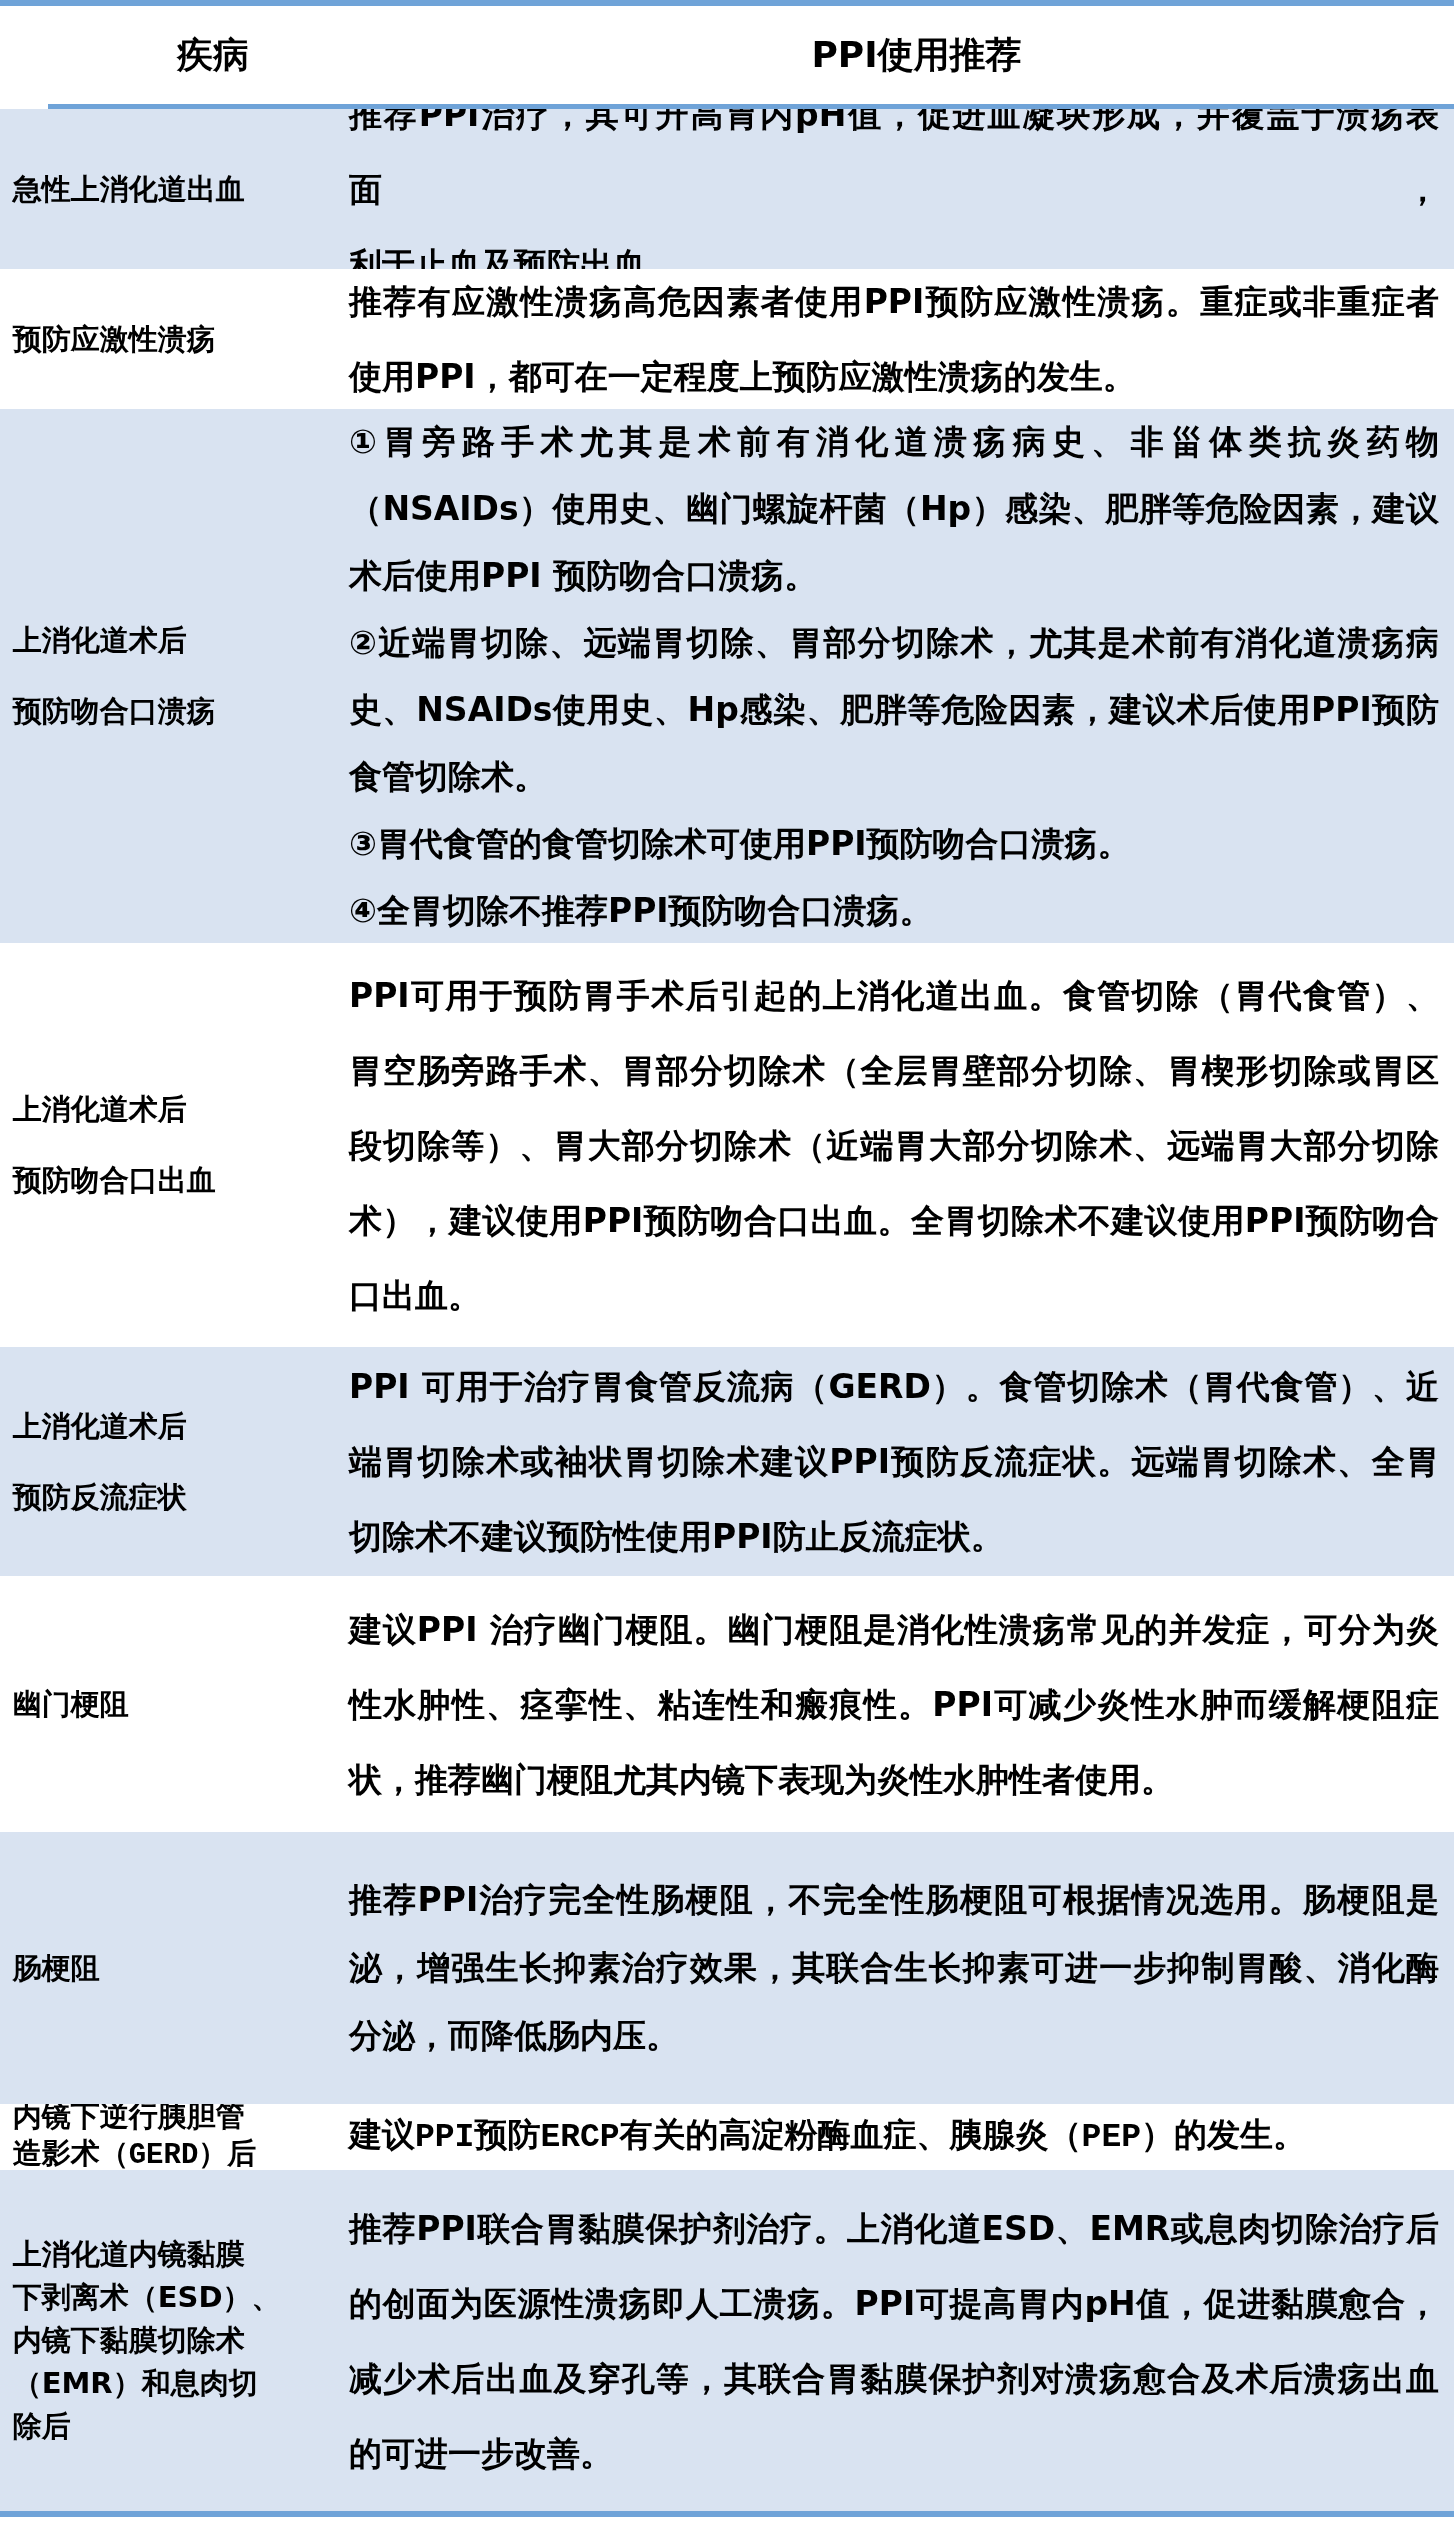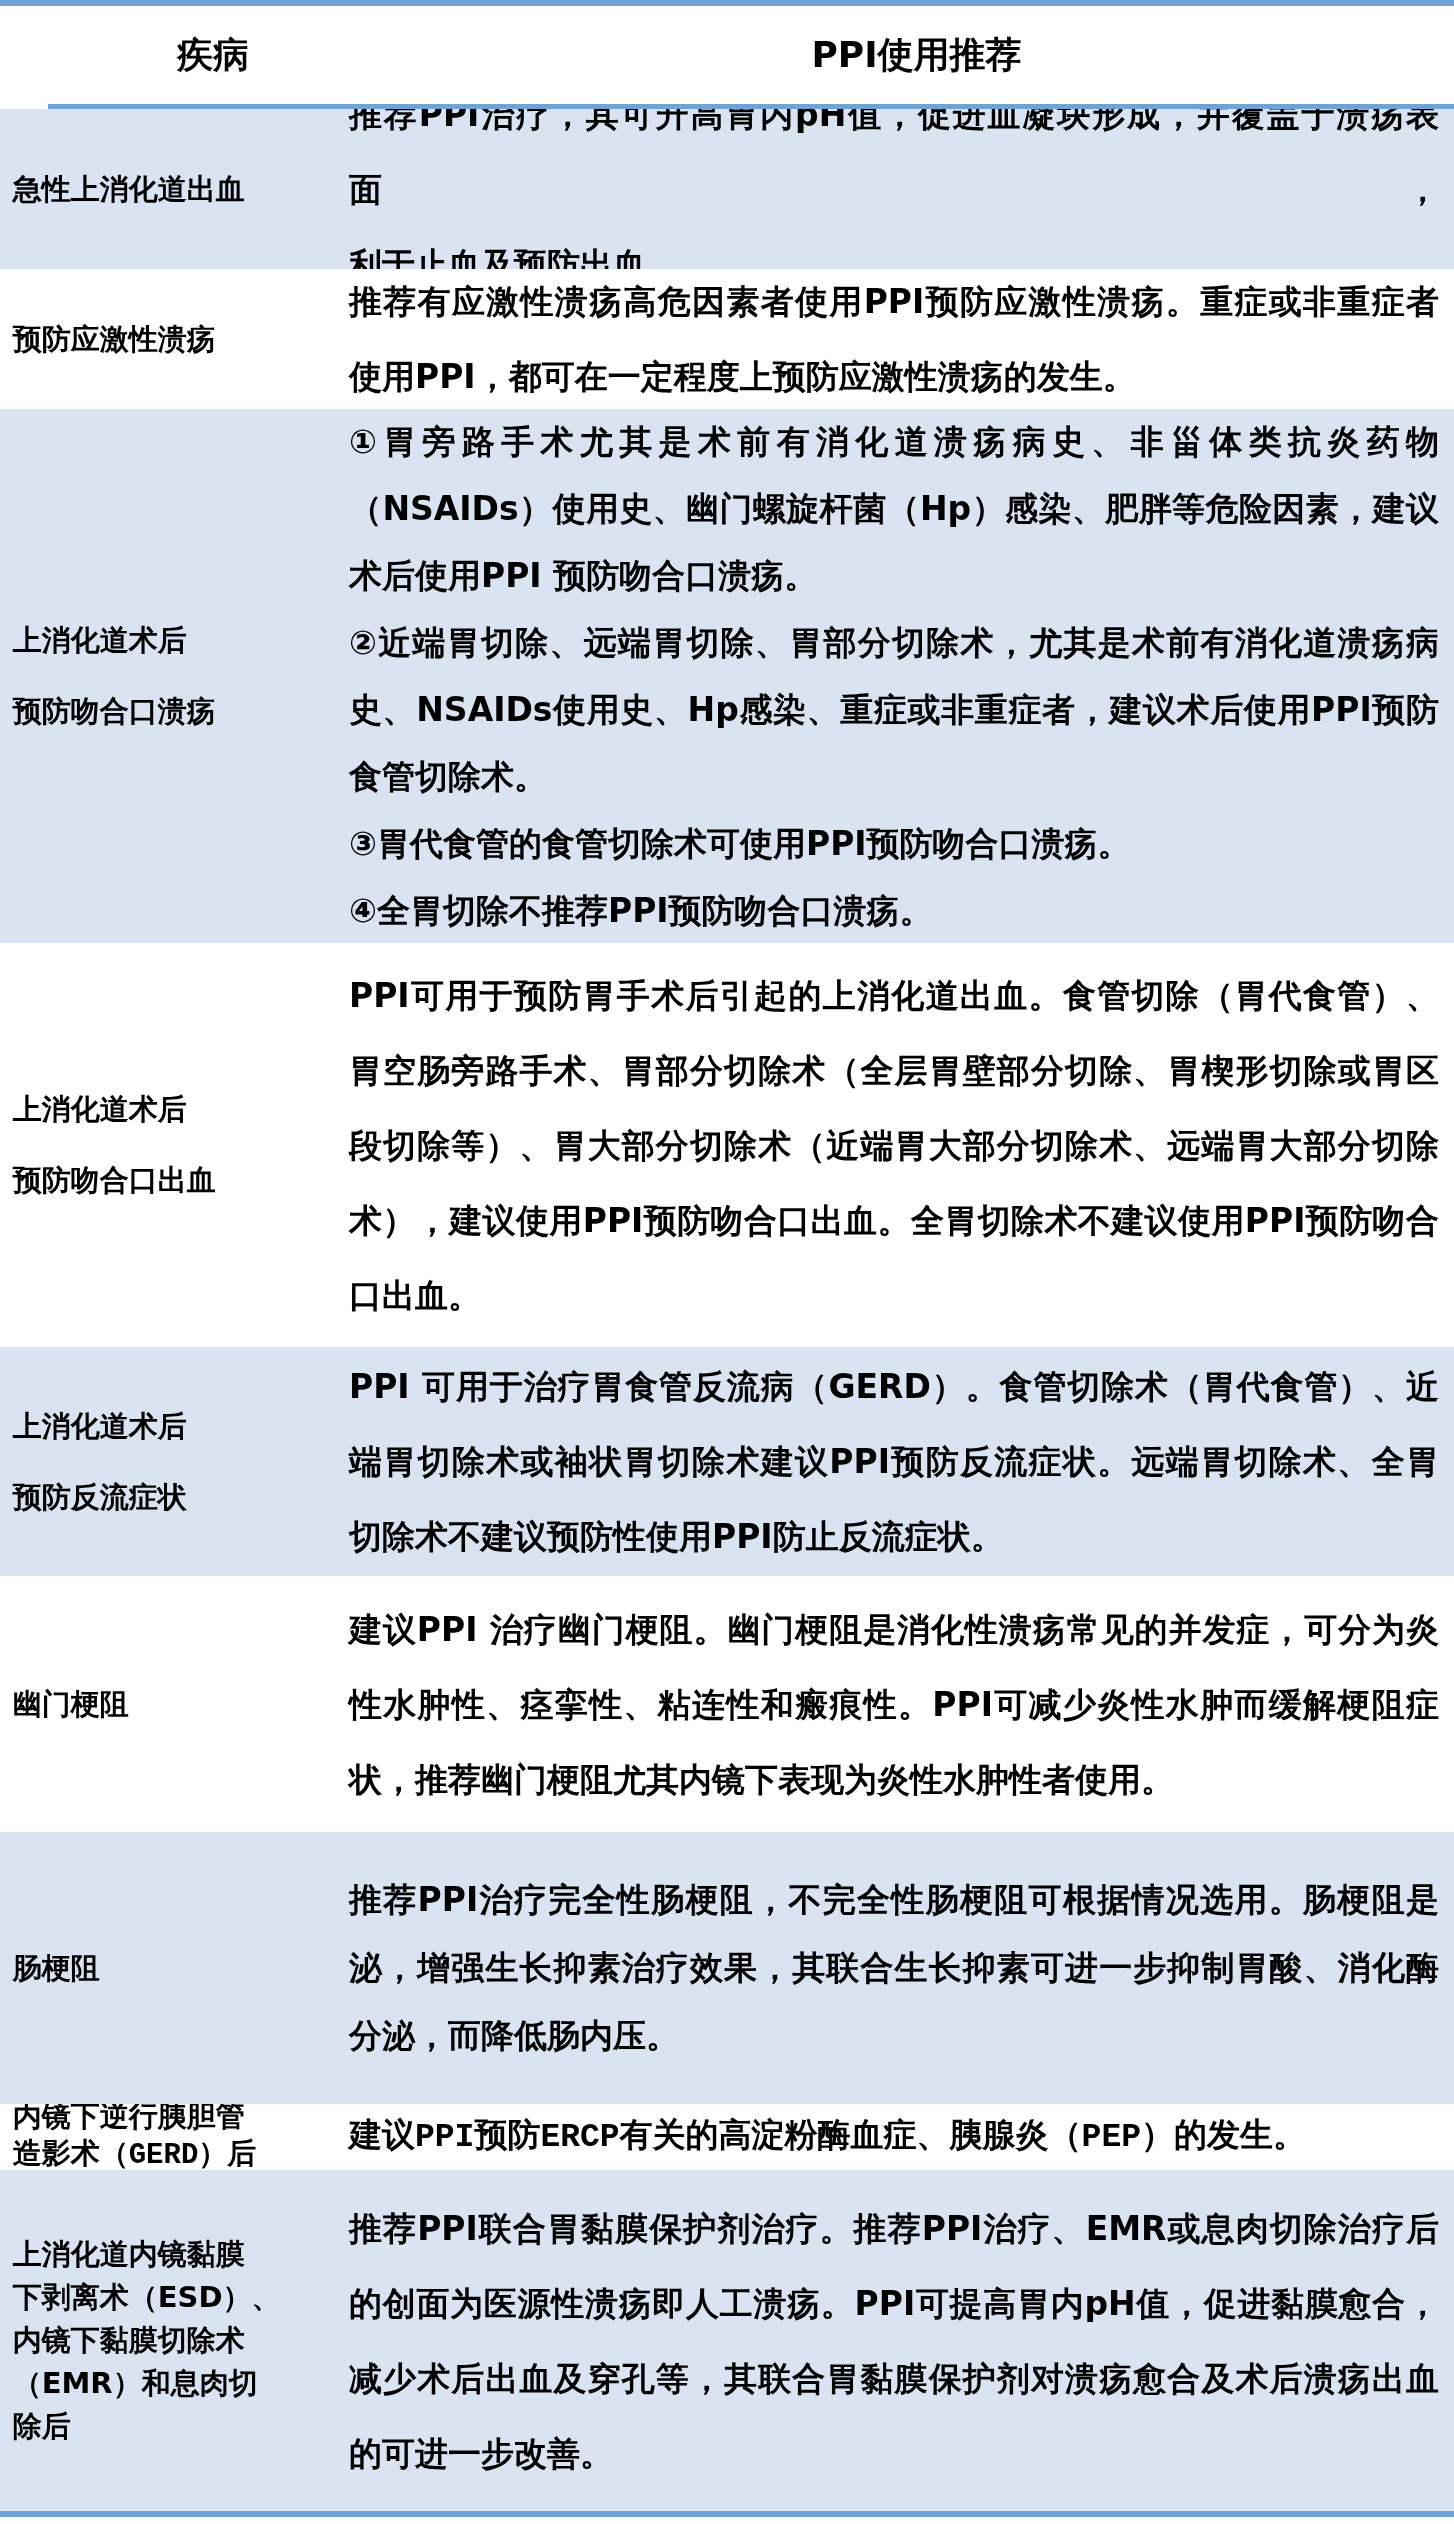--- a/index.html
+++ b/index.html
@@ -99,21 +99,21 @@
   <div class="row alt r3">
     <div class="cell disease">
       <div class="dline">上消化道术后</div>
       <div class="dline">预防吻合口溃疡</div>
     </div>
     <div class="cell rec">
       <div class="rline">①胃旁路手术尤其是术前有消化道溃疡病史、非甾体类抗炎药物</div>
       <div class="rline">（NSAIDs）使用史、幽门螺旋杆菌（Hp）感染、肥胖等危险因素，建议</div>
       <div class="rline last">术后使用PPI 预防吻合口溃疡。</div>
       <div class="rline">②近端胃切除、远端胃切除、胃部分切除术，尤其是术前有消化道溃疡病</div>
-      <div class="rline">史、NSAIDs使用史、Hp感染、重症或非重症者，建议术后使用PPI预防</div>
+      <div class="rline">史、NSAIDs使用史、Hp感染、肥胖等危险因素，建议术后使用PPI预防</div>
       <div class="rline last">食管切除术。</div>
       <div class="rline last">③胃代食管的食管切除术可使用PPI预防吻合口溃疡。</div>
       <div class="rline last">④全胃切除不推荐PPI预防吻合口溃疡。</div>
     </div>
   </div>
 
   <div class="row r4">
     <div class="cell disease">
       <div class="dline">上消化道术后</div>
       <div class="dline">预防吻合口出血</div>
@@ -173,21 +173,21 @@
 
   <div class="row alt r9">
     <div class="cell disease">
       <div class="dline">上消化道内镜黏膜</div>
       <div class="dline">下剥离术（ESD）、</div>
       <div class="dline">内镜下黏膜切除术</div>
       <div class="dline">（EMR）和息肉切</div>
       <div class="dline">除后</div>
     </div>
     <div class="cell rec">
-      <div class="rline">推荐PPI联合胃黏膜保护剂治疗。推荐PPI治疗、EMR或息肉切除治疗后</div>
+      <div class="rline">推荐PPI联合胃黏膜保护剂治疗。上消化道ESD、EMR或息肉切除治疗后</div>
       <div class="rline">的创面为医源性溃疡即人工溃疡。PPI可提高胃内pH值，促进黏膜愈合，</div>
       <div class="rline">减少术后出血及穿孔等，其联合胃黏膜保护剂对溃疡愈合及术后溃疡出血</div>
       <div class="rline last">的可进一步改善。</div>
     </div>
   </div>
 
 </div>
 
 
 </body></html>

